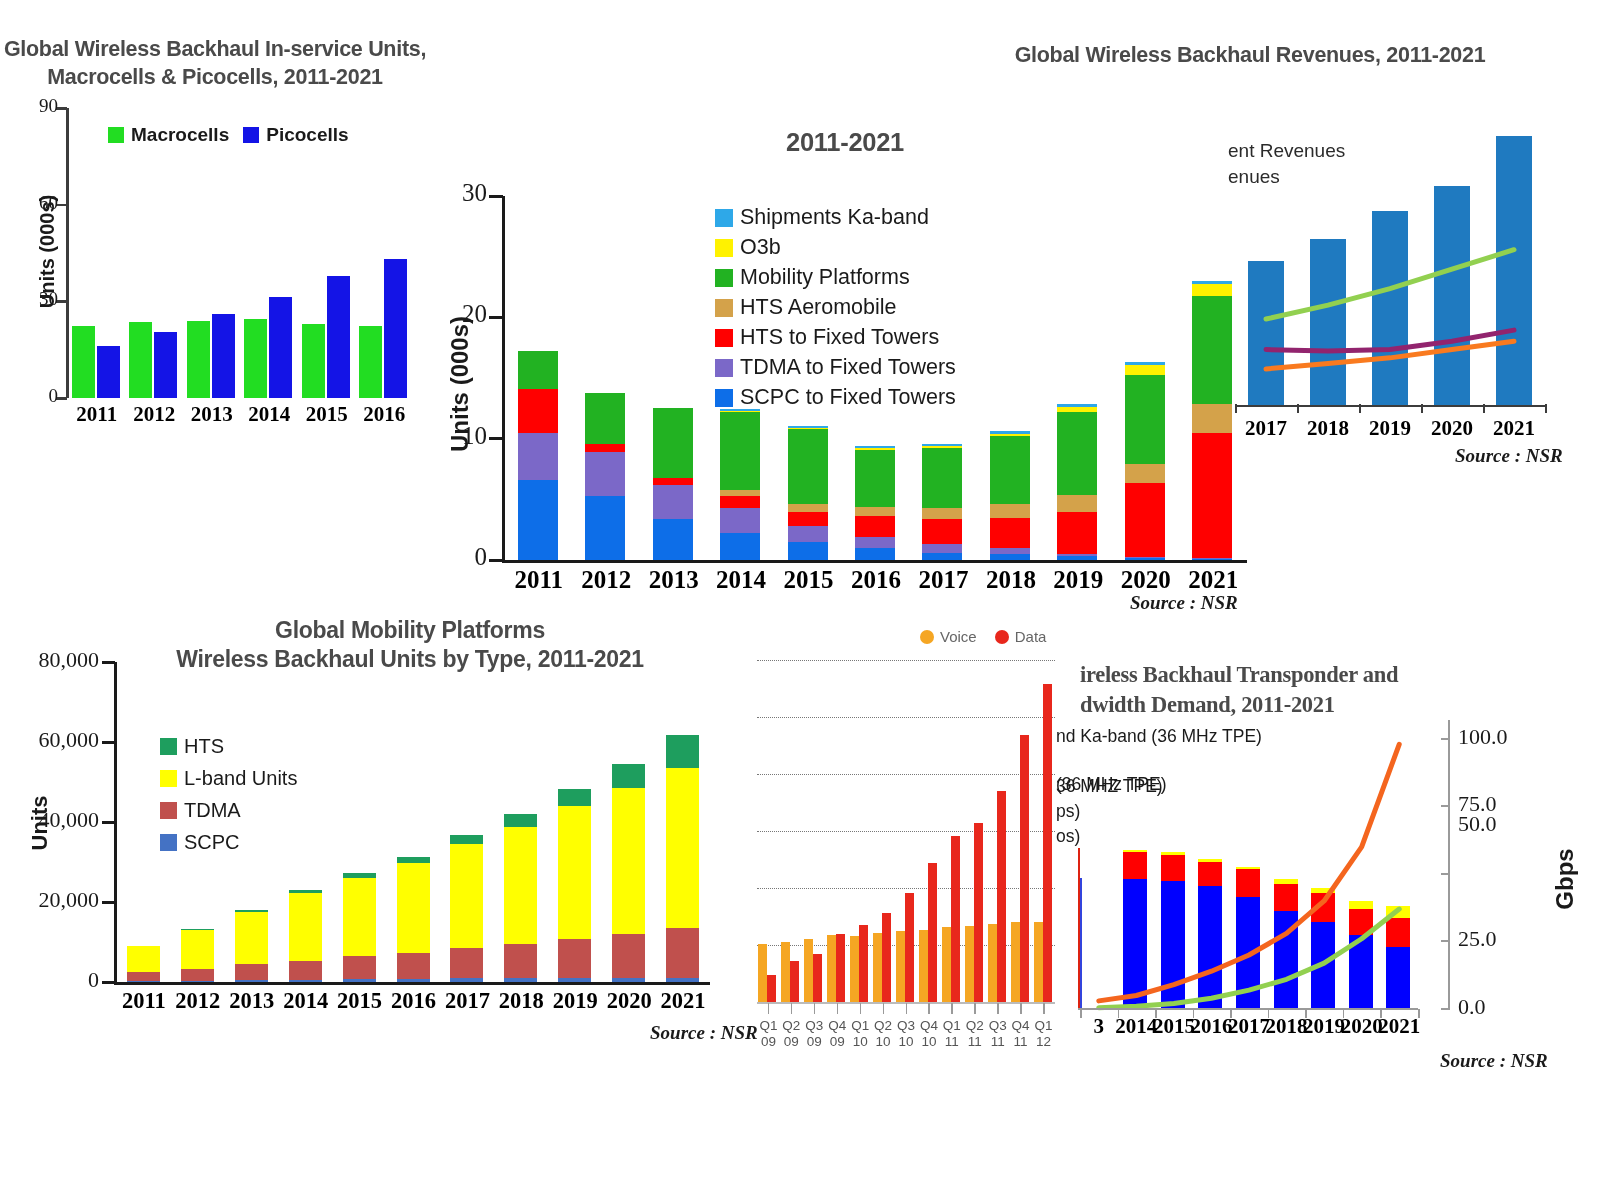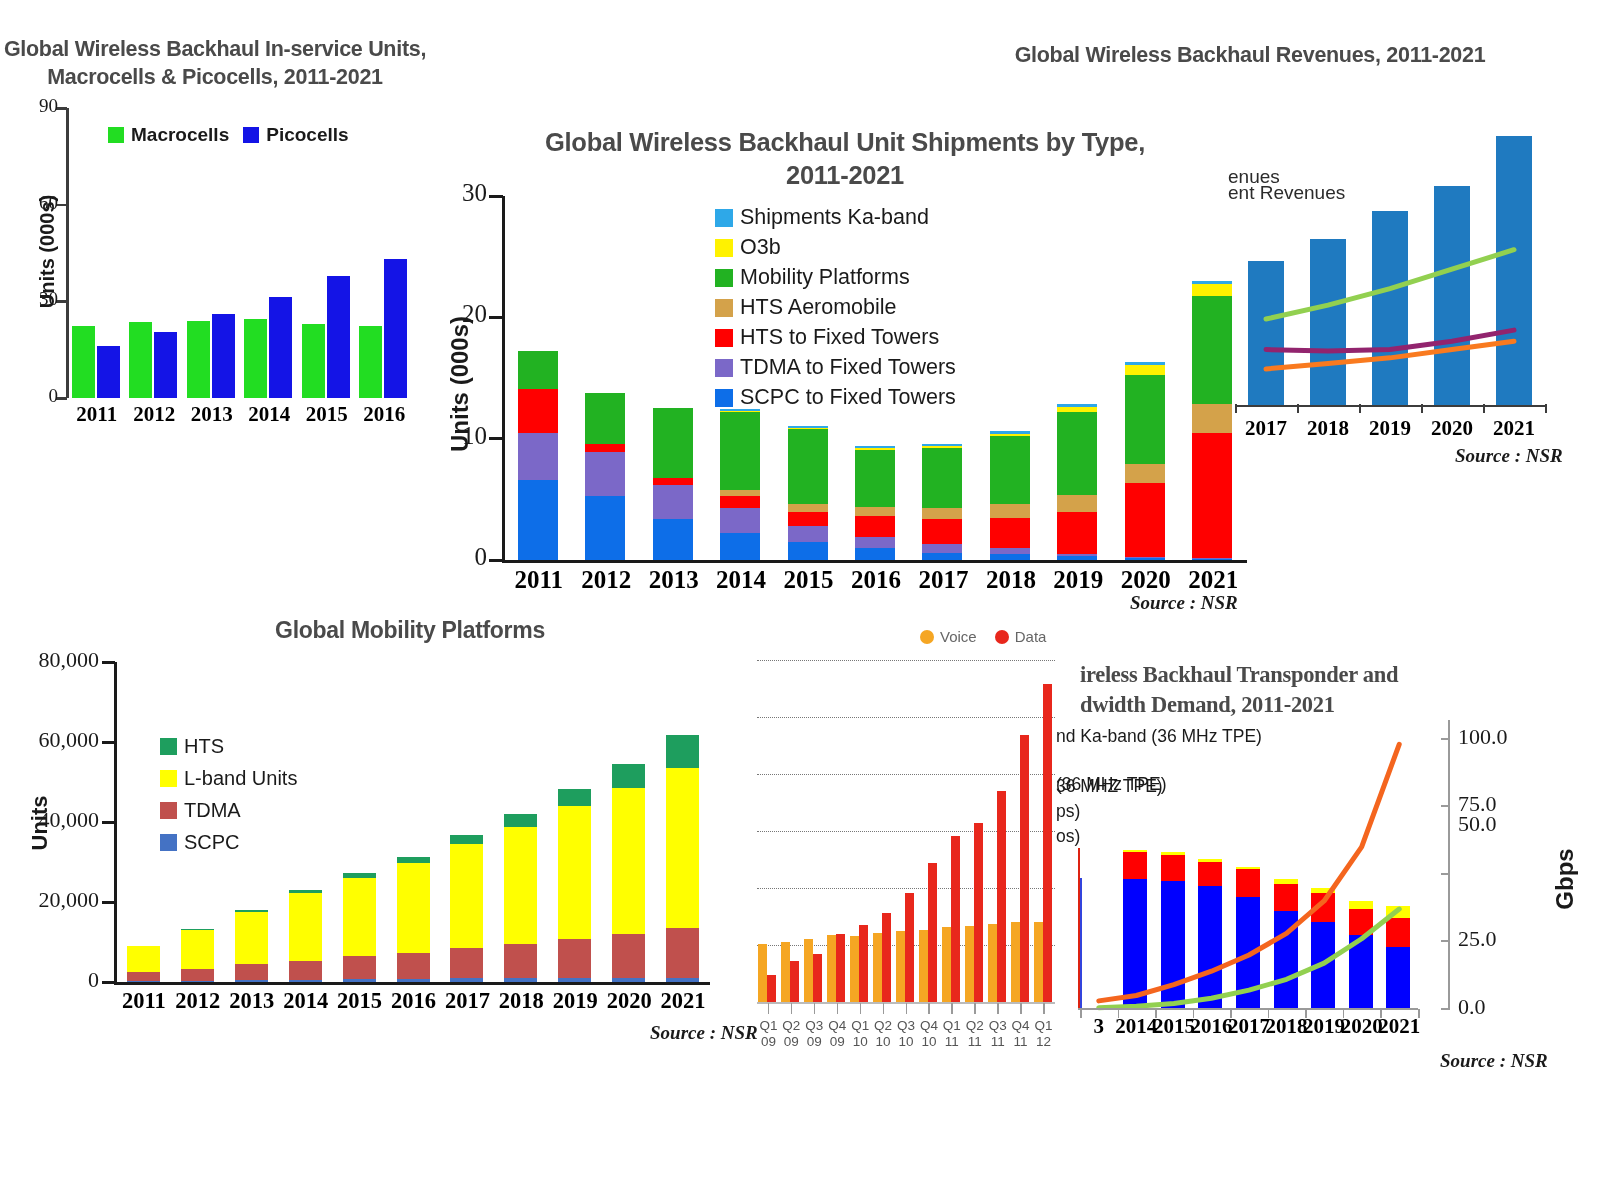--- a/index.html
+++ b/index.html
@@ -207,28 +207,27 @@
     <div class="c6-tick" style="left:1545px;"></div>
   </div>
 <div id="c6-xlabels">
     <div class="c6-xl" style="left:1235px;">2017</div>
     <div class="c6-xl" style="left:1297px;">2018</div>
     <div class="c6-xl" style="left:1359px;">2019</div>
     <div class="c6-xl" style="left:1421px;">2020</div>
     <div class="c6-xl" style="left:1483px;">2021</div>
   </div>
 <div id="c6-legend-holder">
-    <div class="c6-leg" style="left:1228px; top:140px;margin-top:42px;">ent Revenues</div>
+    <div class="c6-leg" style="left:1228px; top:140px;">ent Revenues</div>
     <div class="c6-leg" style="left:1228px; top:166px;">enues</div>
   </div>
 <div class="srcnote" style="position:absolute; left:1455px; top:445px;">Source : NSR</div>
 
 <div class="panel" id="chart2">
   <div class="title">
-    <div>Global Wireless Backhaul Unit Shipments by Type,</div>
     <div>2011-2021</div>
   </div>
 </div>
 <div id="c2-axis"></div>
 <div id="c2-base"></div>
 <div class="axis-title vert" style="position:absolute; left:370px; top:370px; width:180px; font-size:24px; text-align:center;">Units (000s)</div>
 <div id="c2-ticks">
     <div class="c2-tick" style="top:558.5px;"></div>
     <div class="c2-lbl axis-num" style="top:543px; left:429px;">0</div>
     <div class="c2-tick" style="top:437.1666666666667px;"></div>
@@ -371,20 +370,21 @@
     <div class="legend-row">
       <span class="legend-sw" style="background:#0D6EE8;"></span>
       <span class="legend-txt">SCPC to Fixed Towers</span>
     </div>
   </div>
 <div class="srcnote" style="position:absolute; left:1130px; top:592px;">Source : NSR</div>
 
 <div class="panel" id="chart3">
   <div class="title">
     <div>Global Mobility Platforms</div>
+    <div>Wireless Backhaul Units by Type, 2011-2021</div>
   </div>
 </div>
 <div id="c3-axis"></div>
 <div id="c3-base"></div>
 <div class="axis-title vert" style="position:absolute; left:-20px; top:810px; width:120px; font-size:22px; text-align:center;">Units</div>
 <div id="c3-ticks">
     <div class="c3-tick" style="top:980.5px;"></div>
     <div class="c3-lbl axis-num" style="top:967px; left:-1px;">0</div>
     <div class="c3-tick" style="top:900.5px;"></div>
     <div class="c3-lbl axis-num" style="top:887px; left:-1px;">20,000</div>

